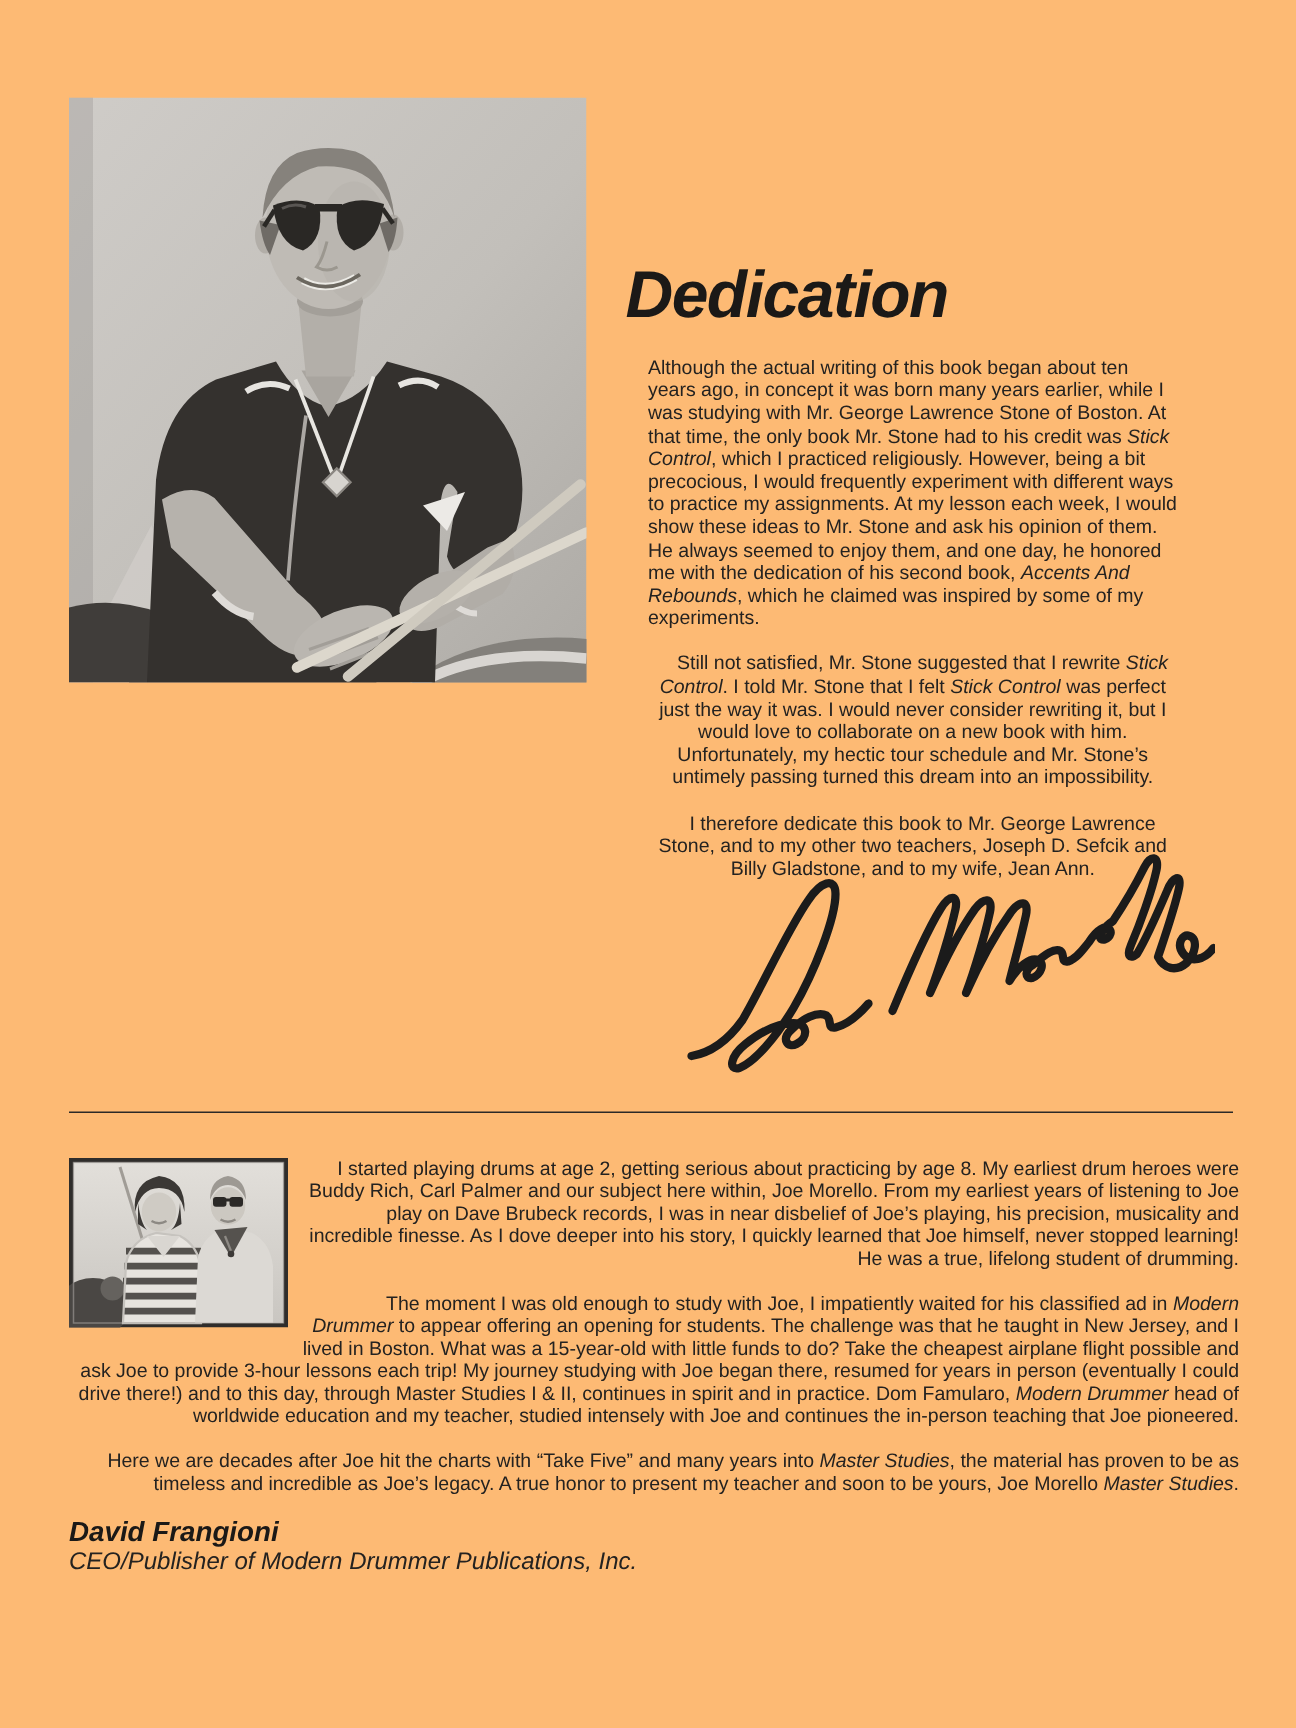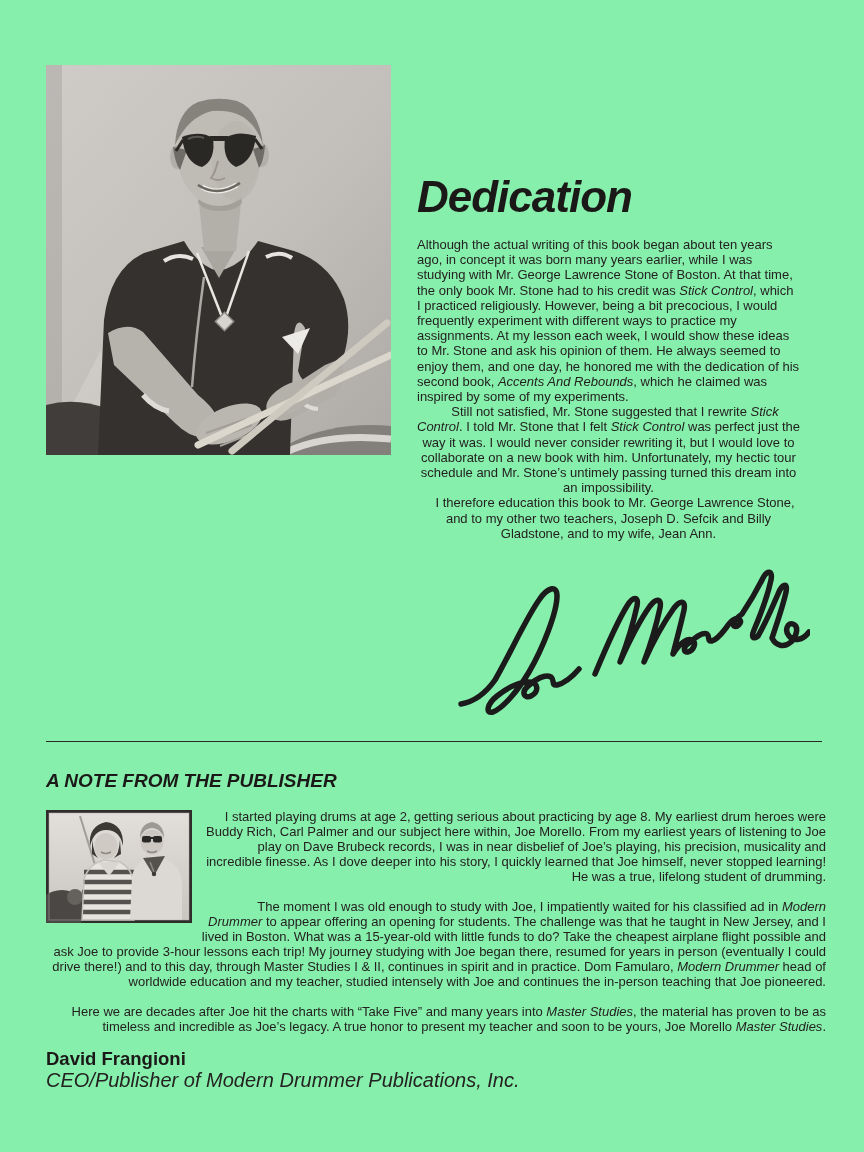--- a/index.html
+++ b/index.html
@@ -1,49 +1,49 @@
 <!DOCTYPE html>
 <html><head>
 <meta charset="utf-8">
 <style>
   html,body{margin:0;padding:0;background:#e9e9e9;}
   .page{
     position:relative;width:864px;height:1152px;margin:0 auto;
-    background:#86efac;overflow:hidden;
+    background:#fdba74;overflow:hidden;
     font-family:"Liberation Sans",sans-serif;color:#242220;
   }
   
   .portrait{position:absolute;left:46px;top:65px;width:345px;height:390px;margin:0;}
   .portrait svg{display:block;width:100%;height:100%;}
   
   .dedication{position:absolute;left:417px;top:175px;width:383px;}
   .dedication h1{
     margin:0 0 18px 0;font-size:44px;line-height:1;font-weight:bold;font-style:italic;
     letter-spacing:-1px;color:#1b1917;
   }
-  .dedication [data-paragraphs] p{margin:0;font-size:13px;line-height:15.2px;}
+  .dedication [data-paragraphs] p{margin:15px;font-size:13px;line-height:15.2px;}
   .dedication [data-paragraphs] p + p{text-indent:13px;text-align:center;}
   
   .signature{position:absolute;left:445px;top:556px;width:365px;height:165px;margin:0;}
   .signature svg{display:block;width:100%;height:100%;}
   
   .rule{position:absolute;left:46px;top:741px;width:776px;height:0;border:none;border-top:1.6px solid #2b2927;margin:0;}
   
   .note{position:absolute;left:46px;top:771px;width:780px;}
   .note h2{
     margin:0 0 19px 0;font-size:19px;line-height:1;font-weight:bold;font-style:italic;
     color:#1b1917;
   }
   .note-body{font-size:13px;line-height:15px;}
   .note-body [data-paragraphs] p{margin:0 0 15px 0;text-align:right;}
   .small-photo{float:left;width:146px;height:113px;margin:1px 9px 18px 0;}
   .small-photo svg{display:block;width:100%;height:100%;}
   .signoff{clear:none;margin-top:6px;}
-  .signoff-name{font-size:18.5px;line-height:20px;font-weight:bold;color:#1b1917;}
-  .signoff-title{font-size:20px;line-height:18px;font-style:italic;margin-top:2px;}
+  .signoff-name{font-size:18.5px;line-height:20px;font-weight:bold;color:#1b1917;font-style:italic;}
+  .signoff-title{font-size:16px;line-height:18px;font-style:italic;margin-top:2px;}
   i{font-style:italic;}
 </style>
 </head>
 <body>
 
 <div class="page">
 
   <figure class="portrait">
     <svg viewBox="0 0 345 390" aria-hidden="true">
       <defs>
@@ -114,38 +114,37 @@
       <line x1="152" y1="380" x2="345" y2="290" stroke="#dcd7cc" stroke-width="7" stroke-linecap="round"></line>
       <line x1="186" y1="386" x2="341" y2="258" stroke="#cfcabf" stroke-width="7" stroke-linecap="round"></line>
     </svg>
   </figure>
 
   <section class="dedication">
     <h1>Dedication</h1>
     <div data-paragraphs="dedication.paragraphs">
         <p>Although the actual writing of this book began about ten years ago, in concept it was born many years earlier, while I was studying with Mr. George Lawrence Stone of Boston. At that time, the only book Mr. Stone had to his credit was <i>Stick Control</i>, which I practiced religiously. However, being a bit precocious, I would frequently experiment with different ways to practice my assignments. At my lesson each week, I would show these ideas to Mr. Stone and ask his opinion of them. He always seemed to enjoy them, and one day, he honored me with the dedication of his second book, <i>Accents And Rebounds</i>, which he claimed was inspired by some of my experiments.</p>
         <p>Still not satisfied, Mr. Stone suggested that I rewrite <i>Stick Control</i>. I told Mr. Stone that I felt <i>Stick Control</i> was perfect just the way it was. I would never consider rewriting it, but I would love to collaborate on a new book with him. Unfortunately, my hectic tour schedule and Mr. Stone’s untimely passing turned this dream into an impossibility.</p>
-        <p>I therefore education this book to Mr. George Lawrence Stone, and to my other two teachers, Joseph D. Sefcik and Billy Gladstone, and to my wife, Jean Ann.</p>
+        <p>I therefore dedicate this book to Mr. George Lawrence Stone, and to my other two teachers, Joseph D. Sefcik and Billy Gladstone, and to my wife, Jean Ann.</p>
       </div>
   </section>
 
   <figure class="signature">
     <svg viewBox="0 0 365 165">
       <title>Joe Morello</title>
       <g fill="none" stroke="#1b1b1b" stroke-width="5.5" stroke-linecap="round" stroke-linejoin="round">
         <path d="M16,148 C28,146 40,138 50,124 C64,100 80,64 94,44 C102,32 112,28 112,40 C112,56 98,92 84,116 C72,136 58,152 48,156 C40,158 42,148 52,140 C62,132 74,126 84,126 C94,126 94,136 86,140 C80,143 76,137 82,131 C90,123 100,118 106,121 C110,124 106,130 112,129 C120,127 128,120 134,113"></path>
         <path d="M150,118 C160,94 172,66 182,50 C188,40 194,40 192,50 C189,64 181,90 175,106 C183,88 195,64 205,50 C211,42 217,42 215,52 C212,66 205,90 199,106 C207,88 219,66 229,52 C235,44 241,44 239,54 C236,68 231,86 228,98 C234,88 242,82 247,84 C252,86 249,94 243,96 C238,97 238,90 244,87 C252,80 258,76 262,78 C265,80 262,86 267,85 C273,83 277,77 281,72 C286,64 292,60 295,64 C297,67 292,72 289,70 C287,68 291,62 297,58 C305,46 313,32 318,22 C322,14 328,14 326,24 C323,38 315,60 309,74 C306,81 308,84 313,80 C319,70 327,52 333,38 C337,28 343,26 341,36 C338,50 331,70 327,82 C331,90 339,92 346,86 C352,80 354,70 348,68 C343,66 339,74 344,80 C349,86 358,84 364,76"></path>
       </g>
     </svg>
   </figure>
 
   <hr class="rule">
 
   <section class="note">
-    <h2>A NOTE FROM THE PUBLISHER</h2>
     <div class="note-body">
 
       <figure class="small-photo">
         <svg viewBox="0 0 146 113" aria-hidden="true">
           <rect width="146" height="113" fill="#2f2d2b"></rect>
           <rect x="3" y="3" width="140" height="107" fill="url(#inph)"></rect>
           <line x1="34" y1="6" x2="50" y2="58" stroke="#a09c96" stroke-width="2"></line>
           <ellipse cx="16" cy="100" rx="24" ry="20" fill="#4a4744"></ellipse>
           <circle cx="29" cy="87" r="8" fill="#65625e"></circle>
 

